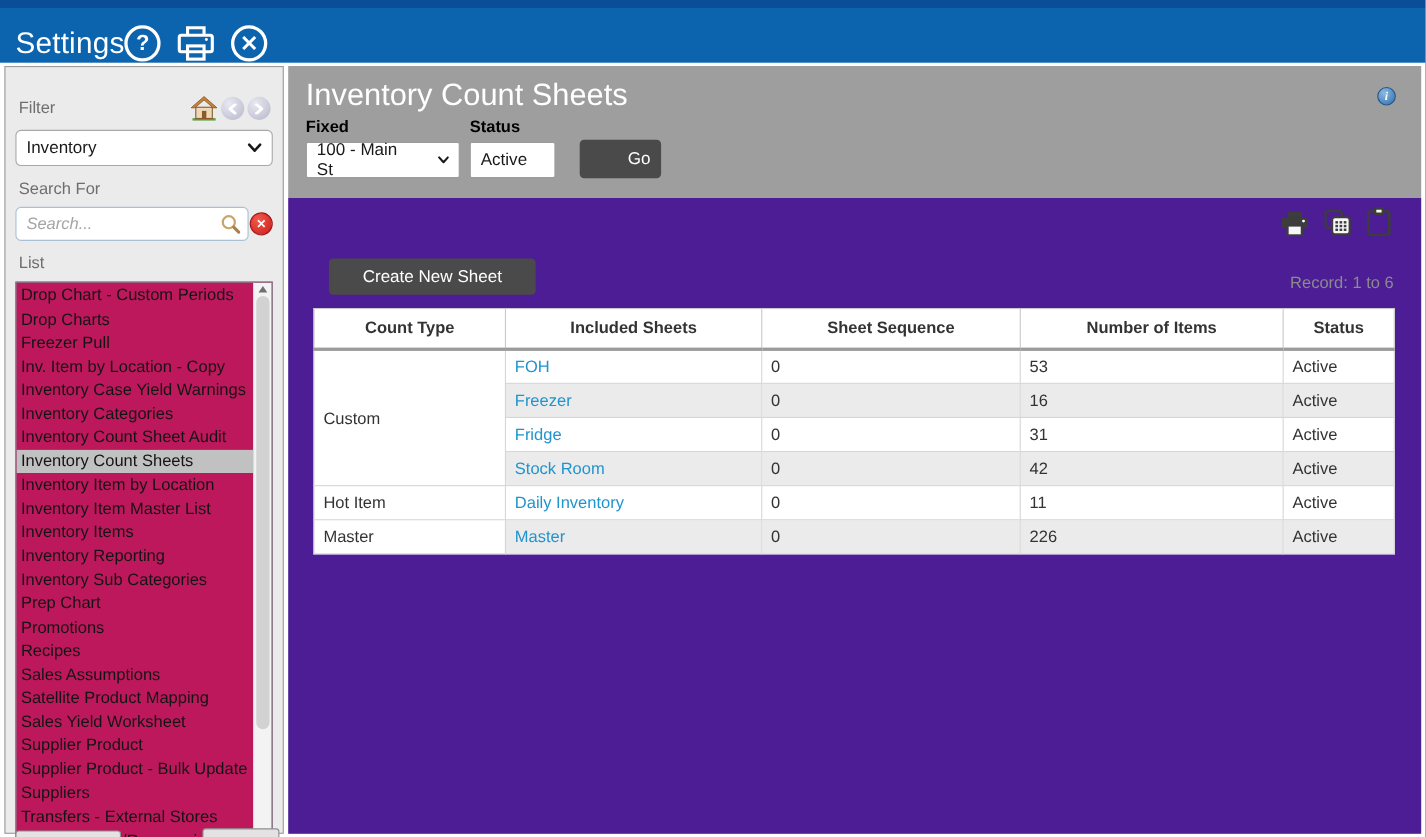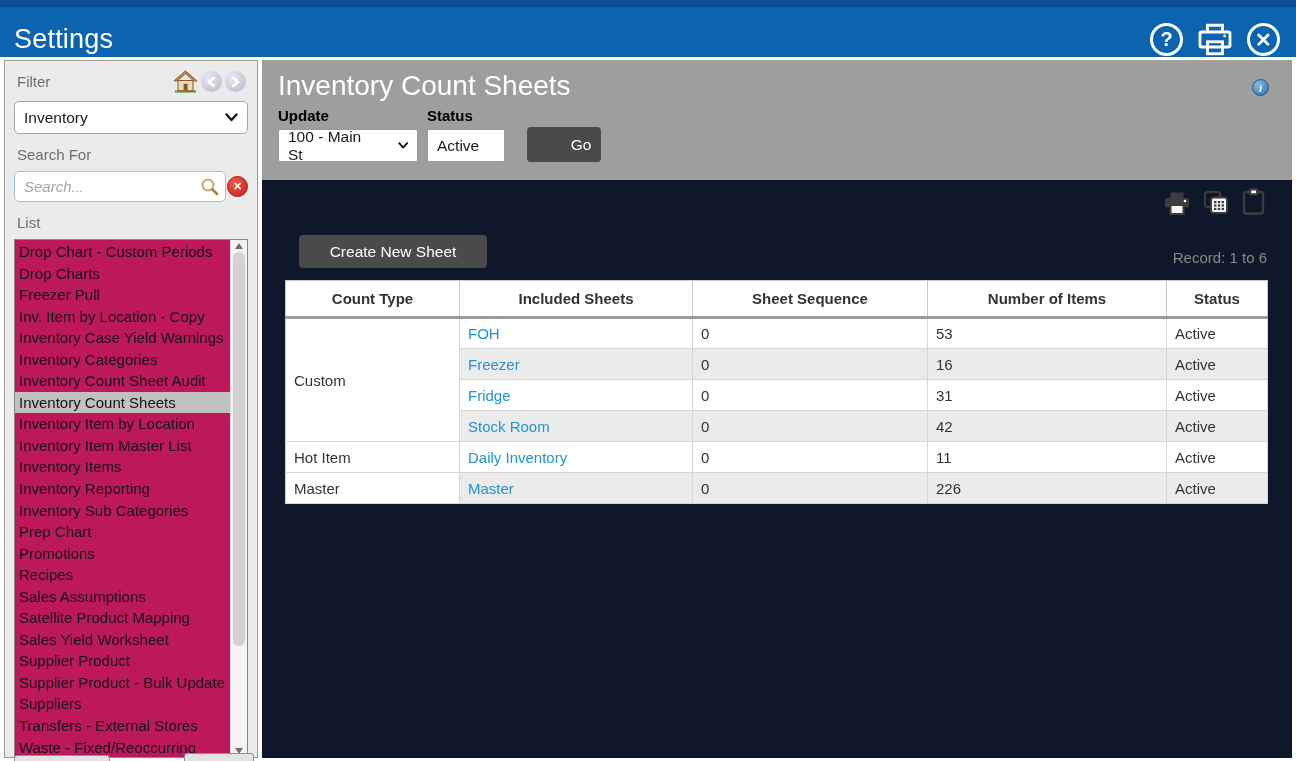--- a/index.html
+++ b/index.html
@@ -7,40 +7,40 @@
   body {
     width:1296px; height:761px; overflow:hidden;
     font-family:"Liberation Sans", sans-serif;
     background:#ffffff;
   }
 
   
   .titlebar {
     height:57px;
     background:linear-gradient(180deg,#094e97 0,#094e97 7px,var(--titlebar-blue,#0c63ae) 7px);
-    display:flex; align-items:center; justify-content:space-between;
+    display:flex; align-items:center; 
     padding:22px 16px 0 14px;
   }
   .app-title { color:#fff; font-size:27px; letter-spacing:0.2px; }
   .titlebar-icons { display:flex; gap:14px; align-items:center; }
   .tb-circle {
     width:33px; height:33px; border:3px solid #fff; border-radius:50%;
     color:#fff; font-weight:bold; font-size:20px;
     display:flex; align-items:center; justify-content:center; cursor:pointer;
   }
 
   
   .layout { display:flex; gap:4px; padding:3px 4px 0 4px; height:701px; }
 
   
   .sidebar {
     width:254px; flex:none; position:relative;
     background:var(--sidebar-bg,#ebebeb);
     border:1px solid #9a9a9a;
-    padding:7px 9px 0 9px;
+    padding:24px 9px 0 9px;
   }
   .sidebar-head { display:flex; justify-content:space-between; align-items:center; margin:2px 2px 8px 3px; }
   .side-label { font-size:15px; color:#6e6e6e; }
   .head-icons { display:flex; gap:3px; align-items:center; }
   .nav-circle {
     width:21px; height:21px; border-radius:50%;
     background:radial-gradient(circle at 35% 30%, #e9e9f2, #b6b6cb);
     display:flex; align-items:center; justify-content:center; cursor:pointer;
   }
   .sel {
@@ -107,21 +107,21 @@
   .filter-group { margin-right:9px; }
   .filter-group label { display:block; font-weight:bold; font-size:15px; color:#000; margin-bottom:5px; }
   .sel.store { width:140px; }
   .sel.status { width:78px; }
   .dark-btn {
     background:var(--dark-button,#4a4a4a); color:#fff; border:none; border-radius:4px;
     font-size:15.5px; font-family:"Liberation Sans", sans-serif; cursor:pointer;
   }
   .go { width:74px; height:35px; margin-left:13px;padding-left:40px; }
 
-  .content { flex:1; background:#0f172a; position:relative; min-height:0; }
+  .content { flex:1; background:#4c1d95; position:relative; min-height:0; }
   .content-icons { position:absolute; top:8px; right:27px; display:flex; gap:13px; align-items:flex-end; }
   .content-icons > * { cursor:pointer; }
   .toolbar-row { display:flex; justify-content:space-between; align-items:flex-end; margin:55px 25px 0 23px; }
   .create { width:188px; height:33px; margin-left:14px; }
   .record { font-size:15px; color:#8b8b8b; padding-bottom:2px; }
 
   table.sheets {
     border-collapse:collapse; table-layout:fixed; width:982px;
     margin:12px 0 0 23px; background:#fff; font-size:15px;
   }
@@ -242,21 +242,21 @@
     <div class="cutoff-btn cutoff-a"></div>
     <div class="cutoff-btn cutoff-b"></div>
   </aside>
 
   <main>
     <div class="main-header">
       <h1>Inventory Count Sheets</h1>
       <div class="info-icon">i</div>
       <div class="filters">
         <div class="filter-group">
-          <label>Update</label>
+          <label>Fixed</label>
           <div class="sel store">
             <span>100 - Main St</span>
             <svg width="13" height="9" viewBox="0 0 13 9">
                 <path d="M1.5 1.5 L6.5 7 L11.5 1.5" fill="none" stroke="#1a1a1a" stroke-width="2.4" stroke-linecap="round" stroke-linejoin="round"></path>
               </svg>
           </div>
         </div>
         <div class="filter-group">
           <label>Status</label>
           <div class="sel status">

